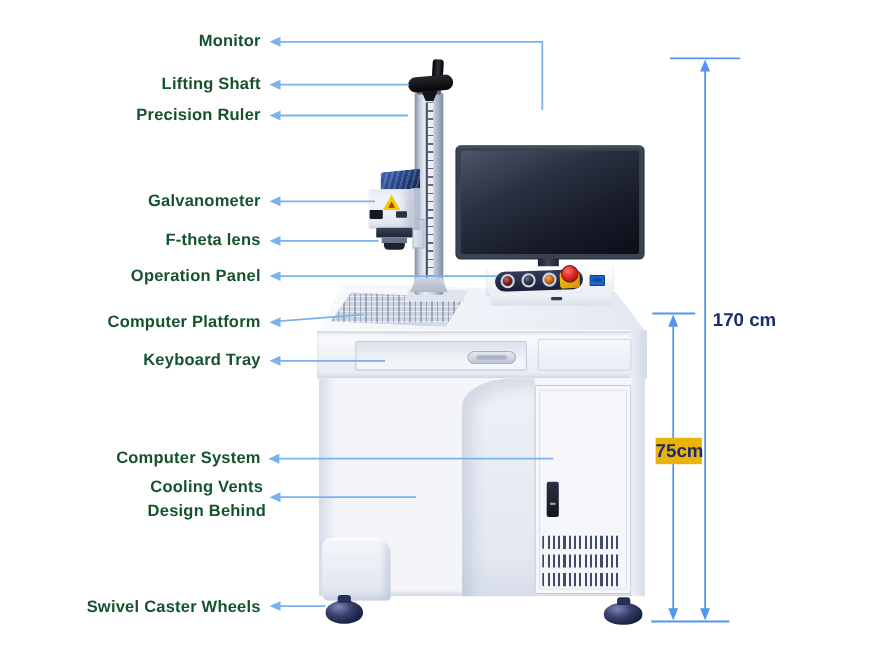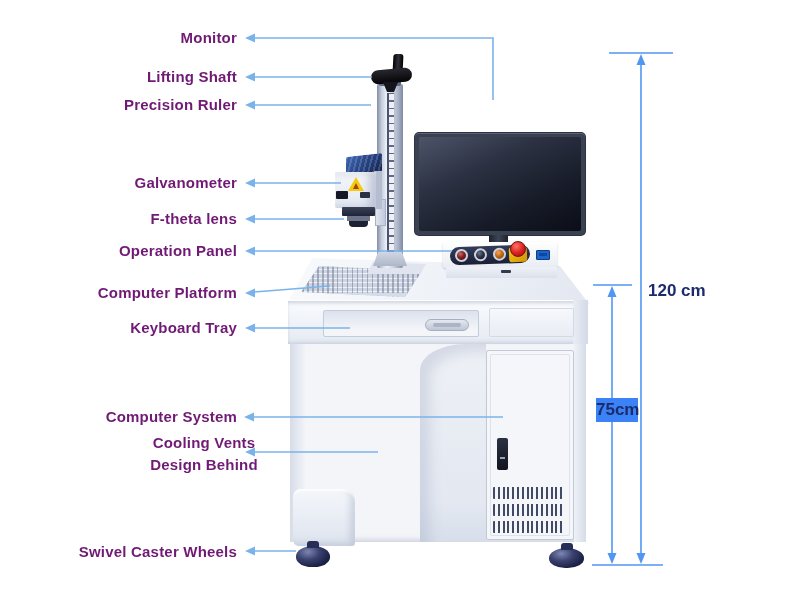--- a/index.html
+++ b/index.html
@@ -1,38 +1,38 @@
 <!DOCTYPE html>
 <html><head>
 <meta charset="utf-8">
 <style>
   html,body{margin:0;padding:0;background:#fff;}
   #stage{position:relative;width:800px;height:600px;background:#ffffff;overflow:hidden;
          font-family:"Liberation Sans",sans-serif;}
   #stage *{position:absolute;box-sizing:border-box;}
 
   
-  .lbl{color:#701a75;font-size:15px;font-weight:bold;white-space:nowrap;
-       transform:translateY(-52%);letter-spacing:.2px;margin-left:16px;}
+  .lbl{color:#14532d;font-size:15px;font-weight:bold;white-space:nowrap;
+       transform:translateY(-52%);letter-spacing:.2px;}
   .lr{right:563px;text-align:right;}
   #lbl-monitor{top:38px;}
   #lbl-lifting{top:77px;}
   #lbl-ruler{top:105px;}
   #lbl-galvo{top:183px;}
   #lbl-ftheta{top:219px;}
   #lbl-oppanel{top:251px;}
   #lbl-platform{top:293px;}
   #lbl-tray{top:328px;}
   #lbl-computer{top:417px;}
   #lbl-cooling{left:130px;top:432px;width:116px;text-align:center;line-height:22px;transform:none;}
   #lbl-swivel{top:552px;}
   .dim{color:#1b2b6d;font-weight:bold;white-space:nowrap;}
   #dim140{left:648px;top:291px;font-size:17px;transform:translateY(-50%);}
   #dim75{left:596px;top:410px;width:42px;font-size:17px;text-align:center;
-         transform:translateY(-50%);background:#3b82f6;z-index:30;padding:2px 0;}
+         transform:translateY(-50%);background:#eab308;z-index:30;padding:2px 0;}
 
   
   #tabletop{left:288px;top:256px;width:302px;height:48px;
     clip-path:polygon(1px 44px,24px 2px,272px 10px,301px 48px);
     background:linear-gradient(100deg,#f8fafc 0%,#eef1f7 55%,#e2e7f1 100%);}
   #platform{left:297px;top:263px;width:126px;height:34px;
     clip-path:polygon(4px 29px,22px 3px,125px 8px,108px 34px);
     background-color:#ccd3e1;
     background-image:repeating-linear-gradient(90deg,rgba(96,107,136,.45) 0 1.5px,transparent 1.5px 5px),
                      repeating-linear-gradient(0deg,rgba(255,255,255,.7) 0 1px,transparent 1px 4.5px);
@@ -262,15 +262,15 @@
   <div id="lbl-oppanel" class="lbl lr">Operation Panel</div>
   <div id="lbl-platform" class="lbl lr">Computer Platform</div>
   <div id="lbl-tray" class="lbl lr">Keyboard Tray</div>
   <div id="lbl-computer" class="lbl lr">Computer System</div>
   <div id="lbl-swivel" class="lbl lr">Swivel Caster Wheels</div>
   <div id="lbl-cooling" class="lbl">
     <div style="position:static;">Cooling Vents</div>
     <div style="position:static;">Design Behind</div>
   </div>
 
-  <div id="dim140" class="dim">120 cm</div>
+  <div id="dim140" class="dim">170 cm</div>
   <div id="dim75" class="dim">75cm</div>
 </div>
 
 </body></html>

